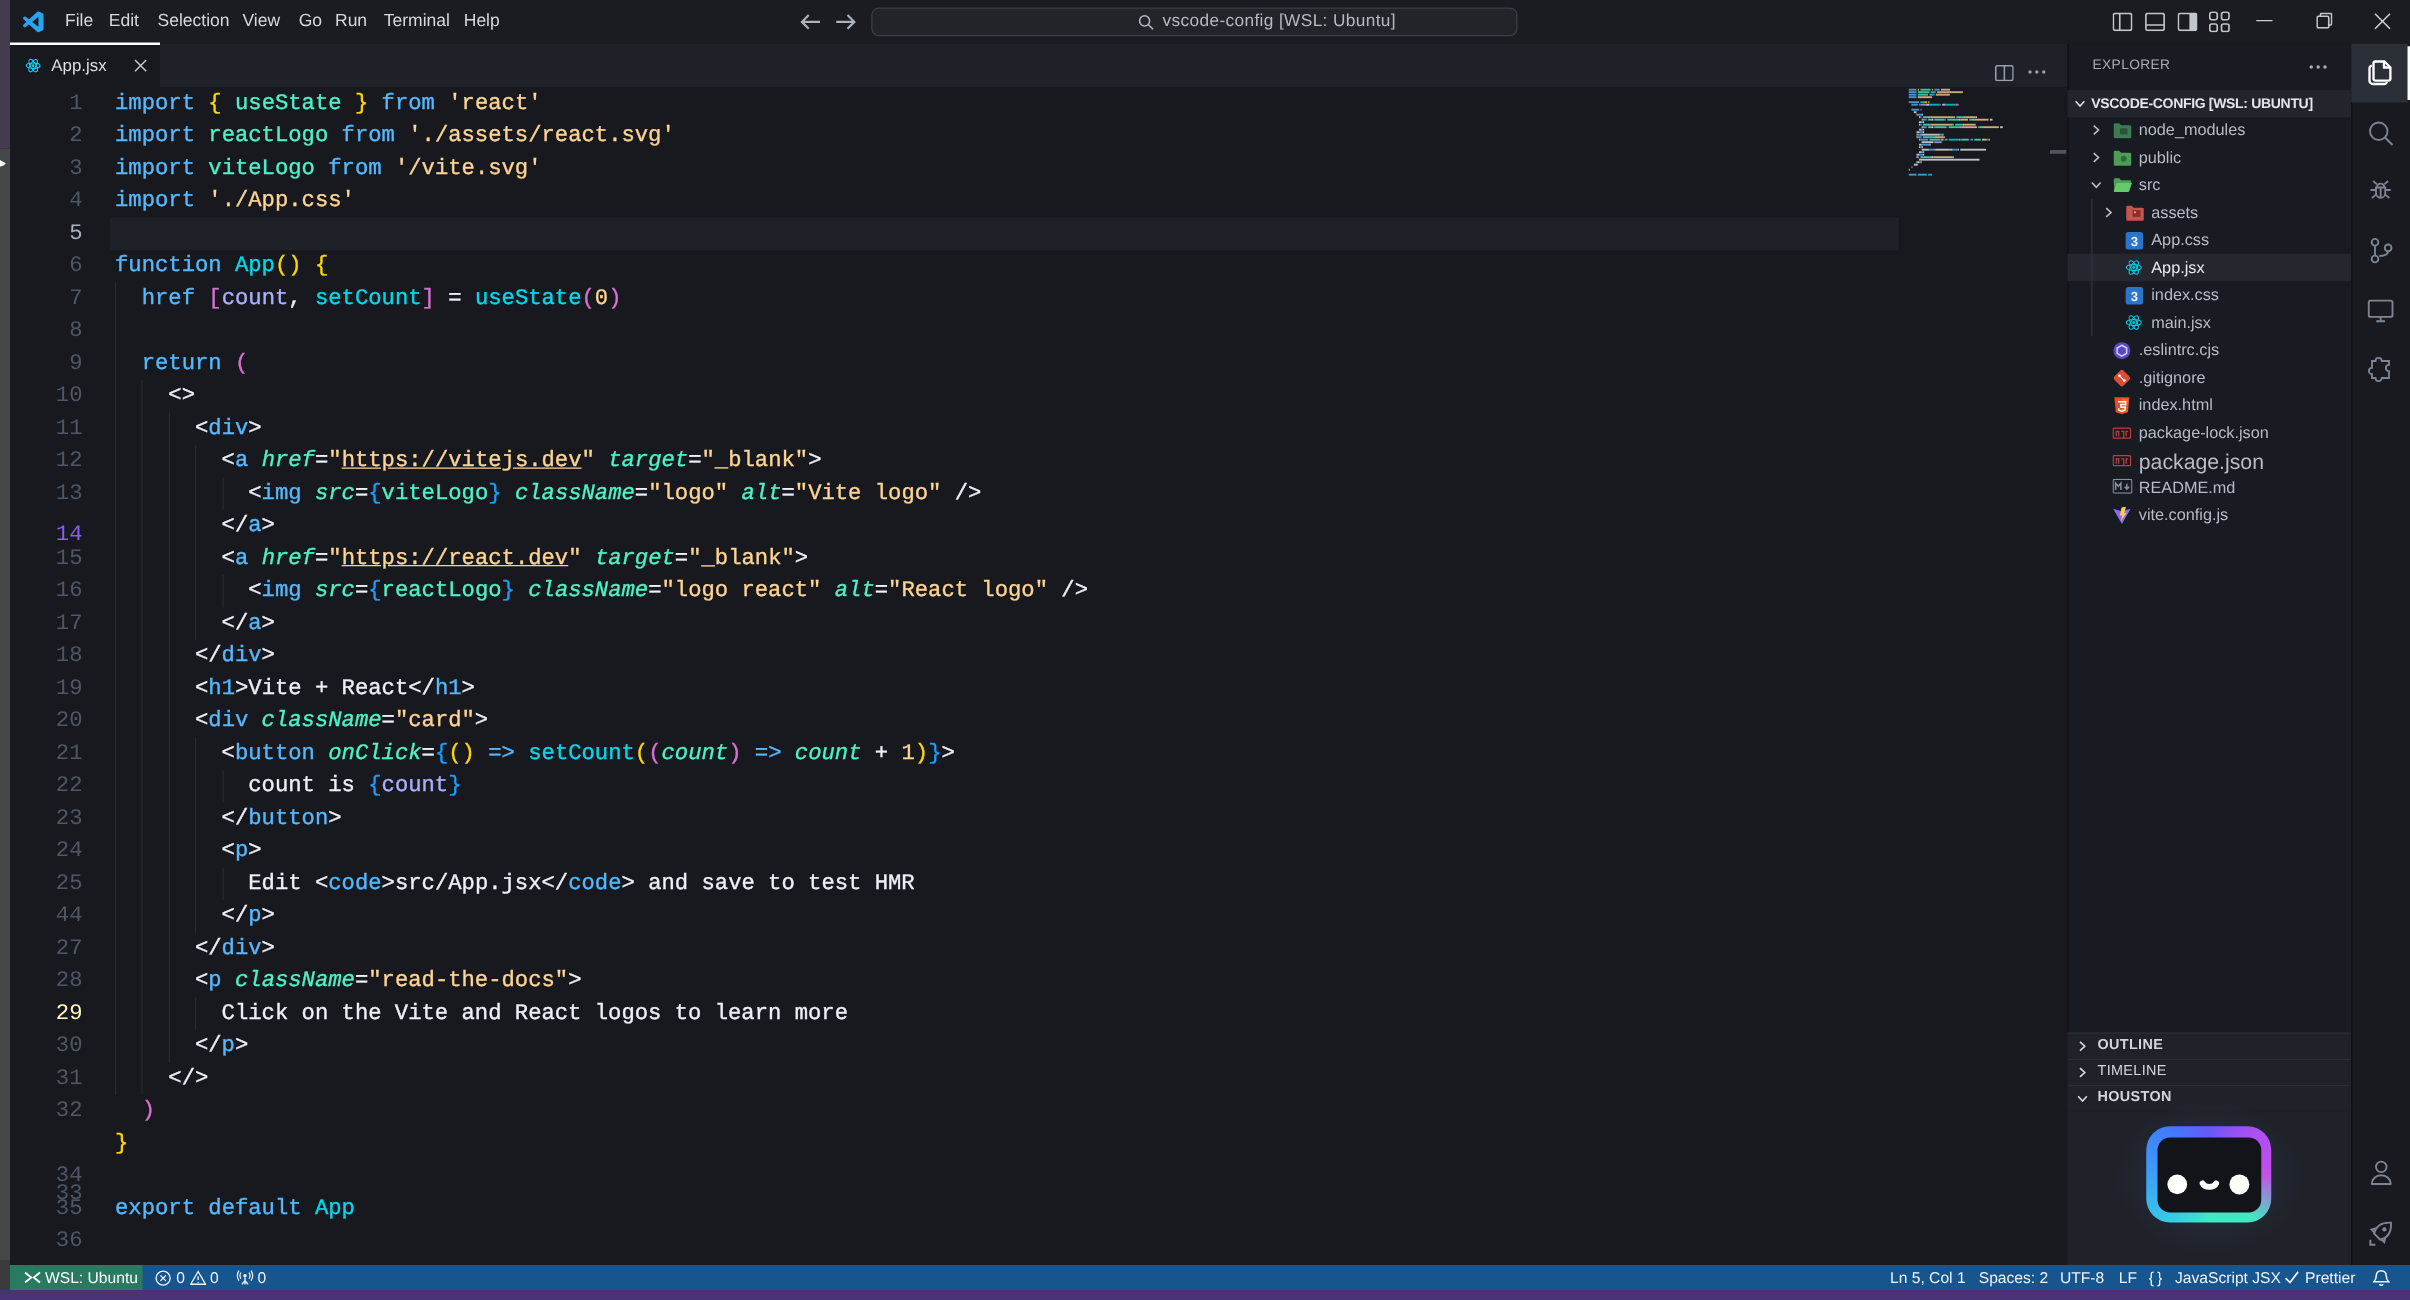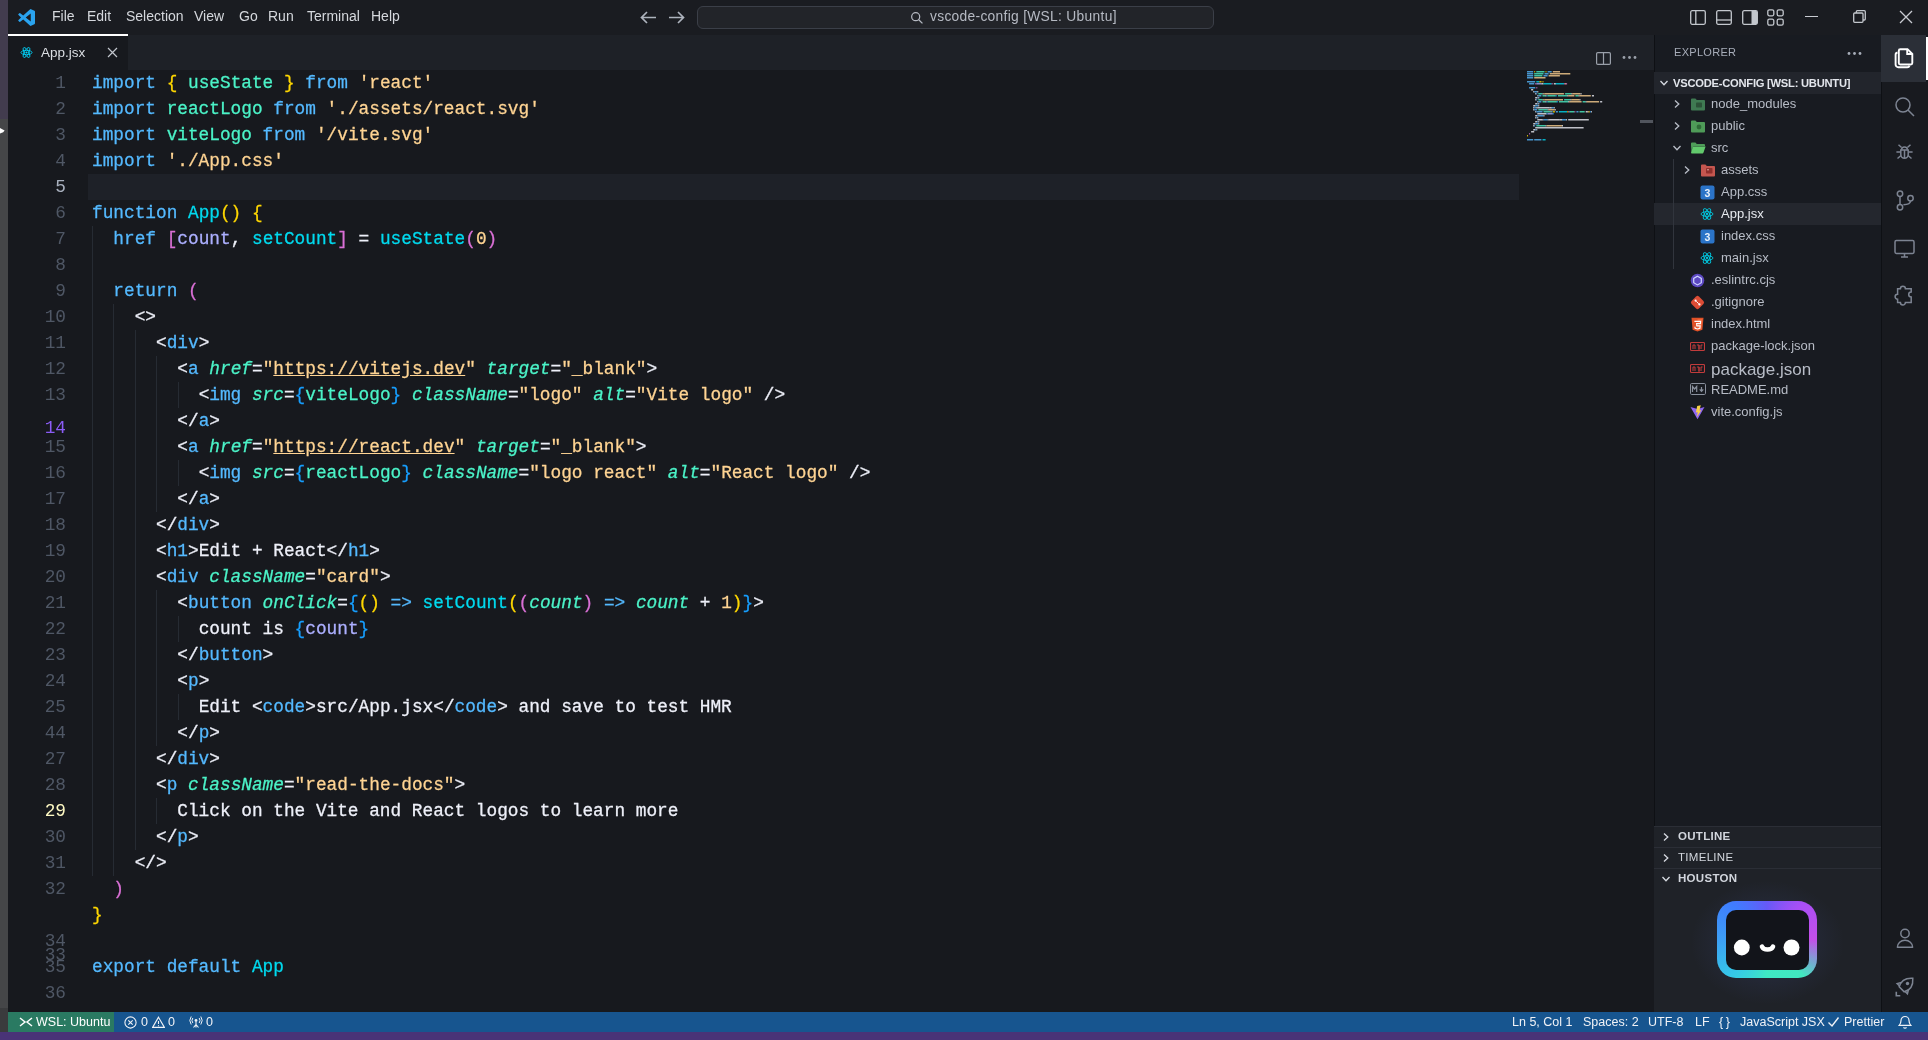--- a/index.html
+++ b/index.html
@@ -233,21 +233,21 @@
 <div class="abs code" style="left:92px;top:278px"><span class="w">  </span><span class="k">return</span><span class="w"> </span><span class="m">(</span></div>
 <div class="abs code" style="left:92px;top:304px"><span class="w">    </span><span class="w">&lt;&gt;</span></div>
 <div class="abs code" style="left:92px;top:330px"><span class="w">      </span><span class="w">&lt;</span><span class="t">div</span><span class="w">&gt;</span></div>
 <div class="abs code" style="left:92px;top:356px"><span class="w">        </span><span class="w">&lt;</span><span class="t">a</span><span class="w"> </span><span class="gi">href</span><span class="w">=</span><span class="s">"</span><span class="su">https://vitejs.dev</span><span class="s">"</span><span class="w"> </span><span class="gi">target</span><span class="w">=</span><span class="s">"_blank"</span><span class="w">&gt;</span></div>
 <div class="abs code" style="left:92px;top:382px"><span class="w">          </span><span class="w">&lt;</span><span class="t">img</span><span class="w"> </span><span class="gi">src</span><span class="w">=</span><span class="b">{</span><span class="g">viteLogo</span><span class="b">}</span><span class="w"> </span><span class="gi">className</span><span class="w">=</span><span class="s">"logo"</span><span class="w"> </span><span class="gi">alt</span><span class="w">=</span><span class="s">"Vite logo"</span><span class="w"> /&gt;</span></div>
 <div class="abs code" style="left:92px;top:408px"><span class="w">        </span><span class="w">&lt;/</span><span class="t">a</span><span class="w">&gt;</span></div>
 <div class="abs code" style="left:92px;top:434px"><span class="w">        </span><span class="w">&lt;</span><span class="t">a</span><span class="w"> </span><span class="gi">href</span><span class="w">=</span><span class="s">"</span><span class="su">https://react.dev</span><span class="s">"</span><span class="w"> </span><span class="gi">target</span><span class="w">=</span><span class="s">"_blank"</span><span class="w">&gt;</span></div>
 <div class="abs code" style="left:92px;top:460px"><span class="w">          </span><span class="w">&lt;</span><span class="t">img</span><span class="w"> </span><span class="gi">src</span><span class="w">=</span><span class="b">{</span><span class="g">reactLogo</span><span class="b">}</span><span class="w"> </span><span class="gi">className</span><span class="w">=</span><span class="s">"logo react"</span><span class="w"> </span><span class="gi">alt</span><span class="w">=</span><span class="s">"React logo"</span><span class="w"> /&gt;</span></div>
 <div class="abs code" style="left:92px;top:486px"><span class="w">        </span><span class="w">&lt;/</span><span class="t">a</span><span class="w">&gt;</span></div>
 <div class="abs code" style="left:92px;top:512px"><span class="w">      </span><span class="w">&lt;/</span><span class="t">div</span><span class="w">&gt;</span></div>
-<div class="abs code" style="left:92px;top:538px"><span class="w">      </span><span class="w">&lt;</span><span class="t">h1</span><span class="w">&gt;</span><span class="w">Edit + React</span><span class="w">&lt;/</span><span class="t">h1</span><span class="w">&gt;</span></div>
+<div class="abs code" style="left:92px;top:538px"><span class="w">      </span><span class="w">&lt;</span><span class="t">h1</span><span class="w">&gt;</span><span class="w">Vite + React</span><span class="w">&lt;/</span><span class="t">h1</span><span class="w">&gt;</span></div>
 <div class="abs code" style="left:92px;top:564px"><span class="w">      </span><span class="w">&lt;</span><span class="t">div</span><span class="w"> </span><span class="gi">className</span><span class="w">=</span><span class="s">"card"</span><span class="w">&gt;</span></div>
 <div class="abs code" style="left:92px;top:590px"><span class="w">        </span><span class="w">&lt;</span><span class="t">button</span><span class="w"> </span><span class="gi">onClick</span><span class="w">=</span><span class="b">{</span><span class="y">()</span><span class="w"> </span><span class="k">=&gt;</span><span class="w"> </span><span class="c">setCount</span><span class="y">(</span><span class="m">(</span><span class="gi">count</span><span class="m">)</span><span class="w"> </span><span class="k">=&gt;</span><span class="w"> </span><span class="gi">count</span><span class="w"> + </span><span class="s">1</span><span class="y">)</span><span class="b">}</span><span class="w">&gt;</span></div>
 <div class="abs code" style="left:92px;top:616px"><span class="w">          </span><span class="w">count is </span><span class="b">{</span><span class="p">count</span><span class="b">}</span></div>
 <div class="abs code" style="left:92px;top:642px"><span class="w">        </span><span class="w">&lt;/</span><span class="t">button</span><span class="w">&gt;</span></div>
 <div class="abs code" style="left:92px;top:668px"><span class="w">        </span><span class="w">&lt;</span><span class="t">p</span><span class="w">&gt;</span></div>
 <div class="abs code" style="left:92px;top:694px"><span class="w">          </span><span class="w">Edit </span><span class="w">&lt;</span><span class="t">code</span><span class="w">&gt;</span><span class="w">src/App.jsx</span><span class="w">&lt;/</span><span class="t">code</span><span class="w">&gt;</span><span class="w"> and save to test HMR</span></div>
 <div class="abs code" style="left:92px;top:720px"><span class="w">        </span><span class="w">&lt;/</span><span class="t">p</span><span class="w">&gt;</span></div>
 <div class="abs code" style="left:92px;top:746px"><span class="w">      </span><span class="w">&lt;/</span><span class="t">div</span><span class="w">&gt;</span></div>
 <div class="abs code" style="left:92px;top:772px"><span class="w">      </span><span class="w">&lt;</span><span class="t">p</span><span class="w"> </span><span class="gi">className</span><span class="w">=</span><span class="s">"read-the-docs"</span><span class="w">&gt;</span></div>
 <div class="abs code" style="left:92px;top:798px"><span class="w">        </span><span class="w">Click on the Vite and React logos to learn more</span></div>

